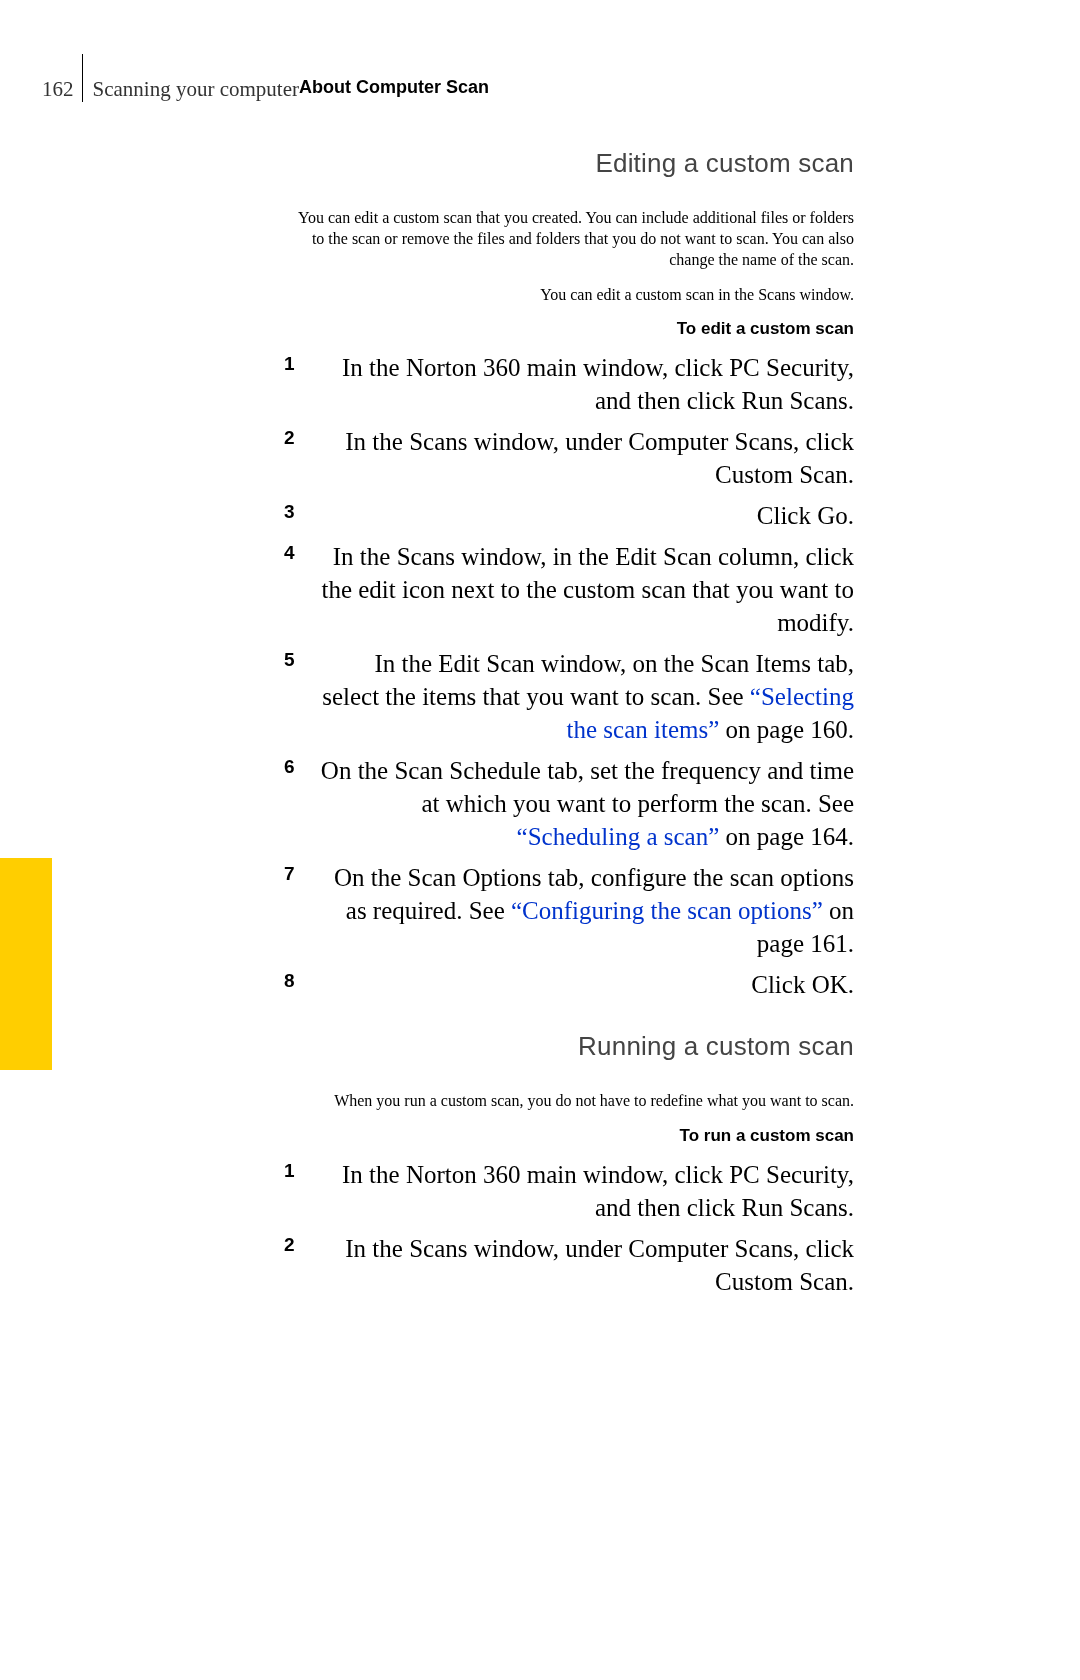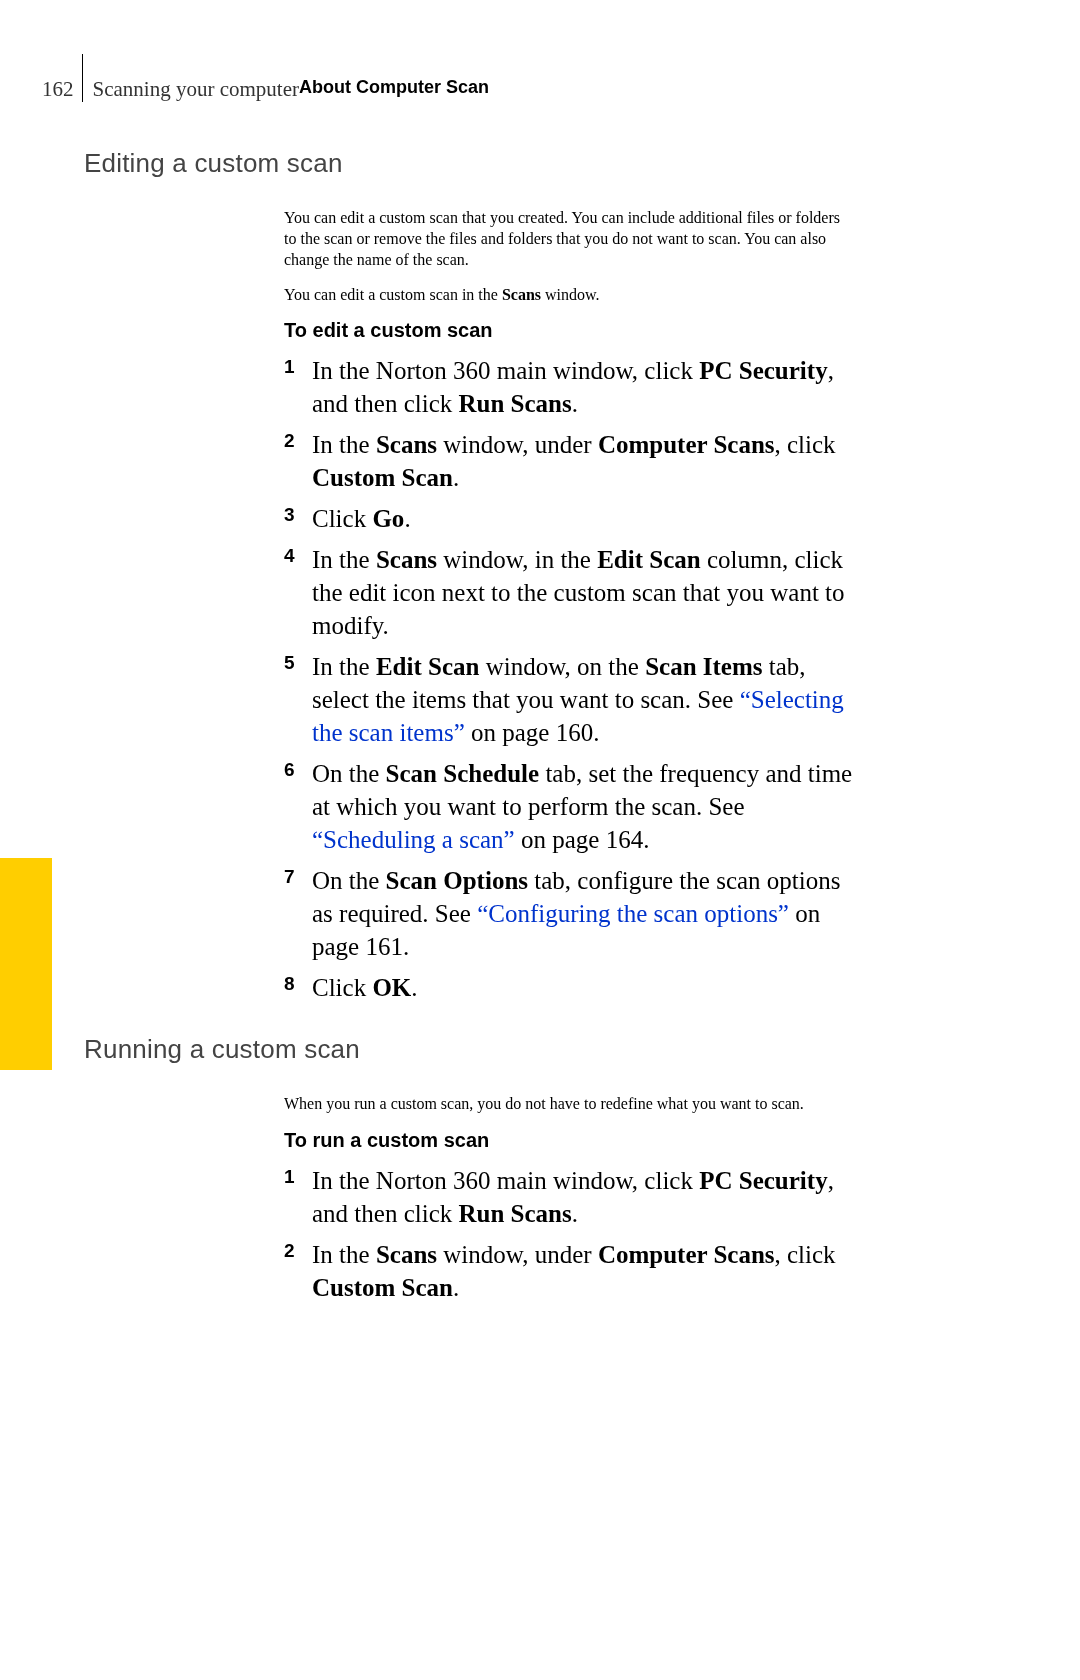--- a/index.html
+++ b/index.html
@@ -41,20 +41,21 @@
       font-family: Verdana, Arial, sans-serif;
       font-weight: bold;
       font-size: 18px;
       color: #000;
     }
     .content-area {
       position: absolute;
       top: 148px;
       left: 84px;
       width: 770px;
+      text-align: right;
     }
     .section-heading {
       font-family: Verdana, Arial, sans-serif;
       font-size: 26px;
       font-weight: normal;
       color: #444;
       margin-bottom: 28px;
       letter-spacing: 0.2px;
     }
     .body-block {
@@ -62,21 +63,21 @@
     }
     .para {
       font-size: 16px;
       line-height: 1.32;
       margin-bottom: 14px;
       color: #000;
     }
     .task-heading {
       font-family: Verdana, Arial, sans-serif;
       font-weight: bold;
-      font-size: 20px;
+      font-size: 17px;
       margin-top: 12px;
       margin-bottom: 12px;
     }
     ol.steps {
       list-style: none;
       counter-reset: step;
       padding: 0;
     }
     ol.steps li {
       counter-increment: step;
@@ -88,21 +89,21 @@
     }
     ol.steps li::before {
       content: counter(step);
       position: absolute;
       left: 0;
       top: 0;
       font-family: Verdana, Arial, sans-serif;
       font-weight: bold;
       font-size: 19px;
     }
-    .b { font-weight: bold; }
+    .b { font-weight: normal; }
     .link {
       color: #0033cc;
     }
     .yellow-tab {
       position: absolute;
       left: 0;
       top: 858px;
       width: 52px;
       height: 212px;
       background: #ffce00;

